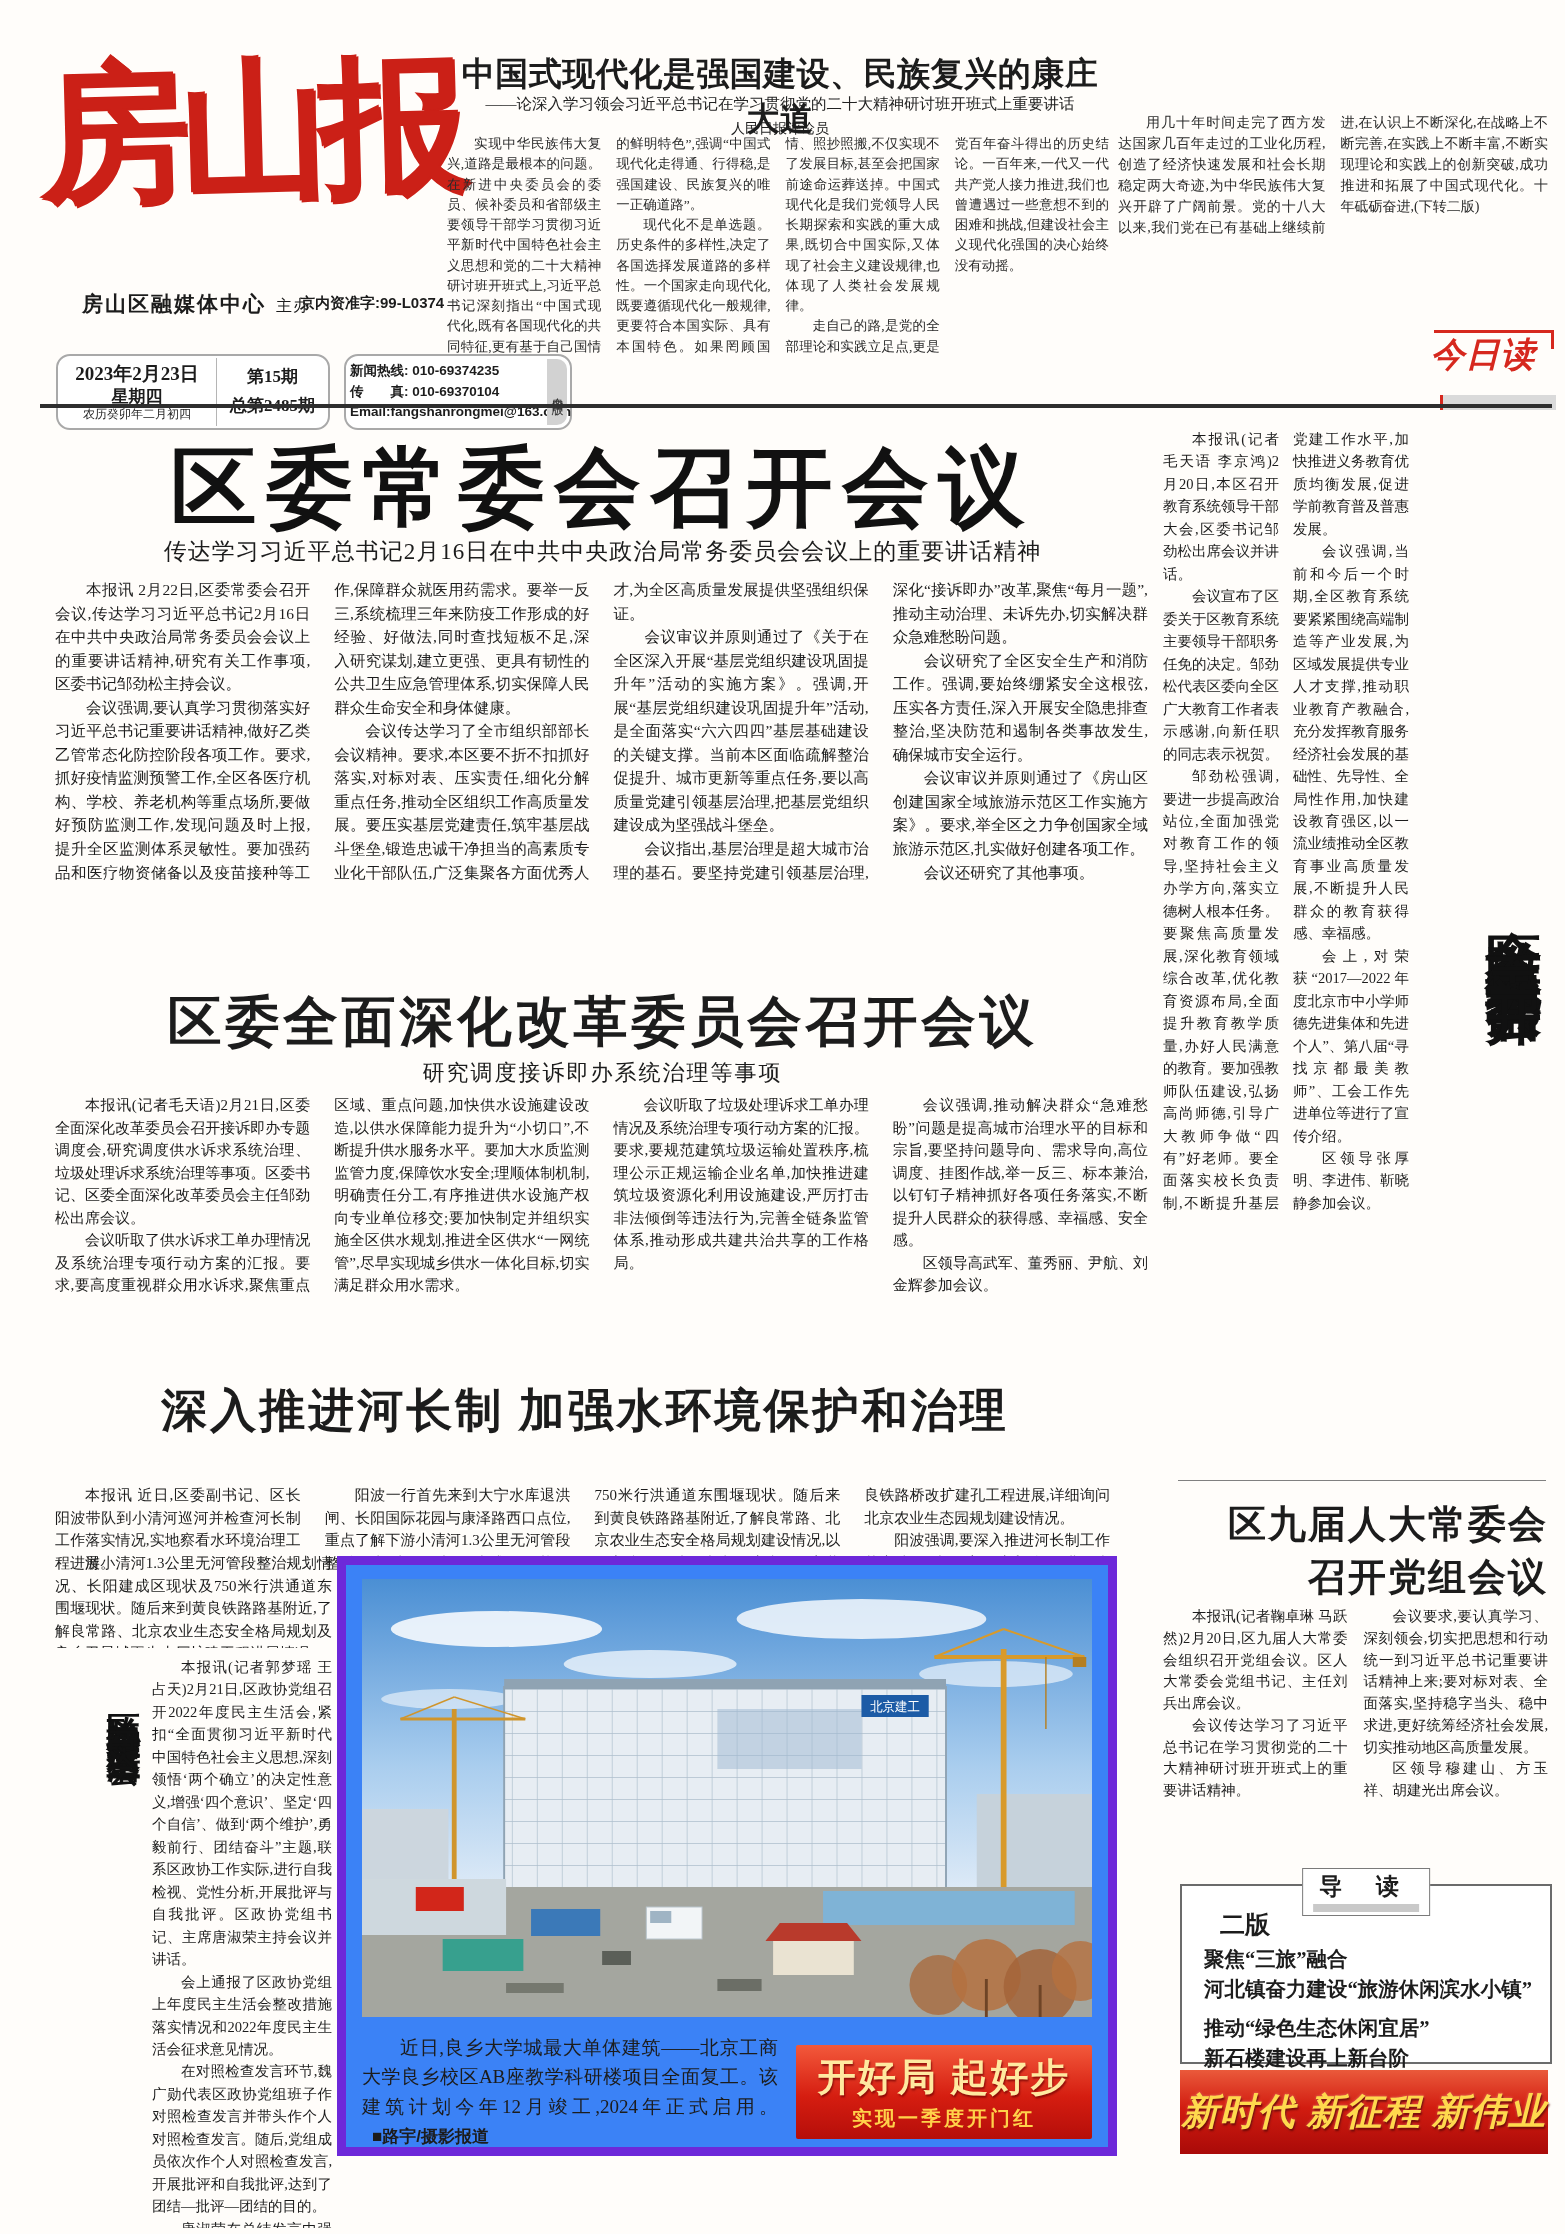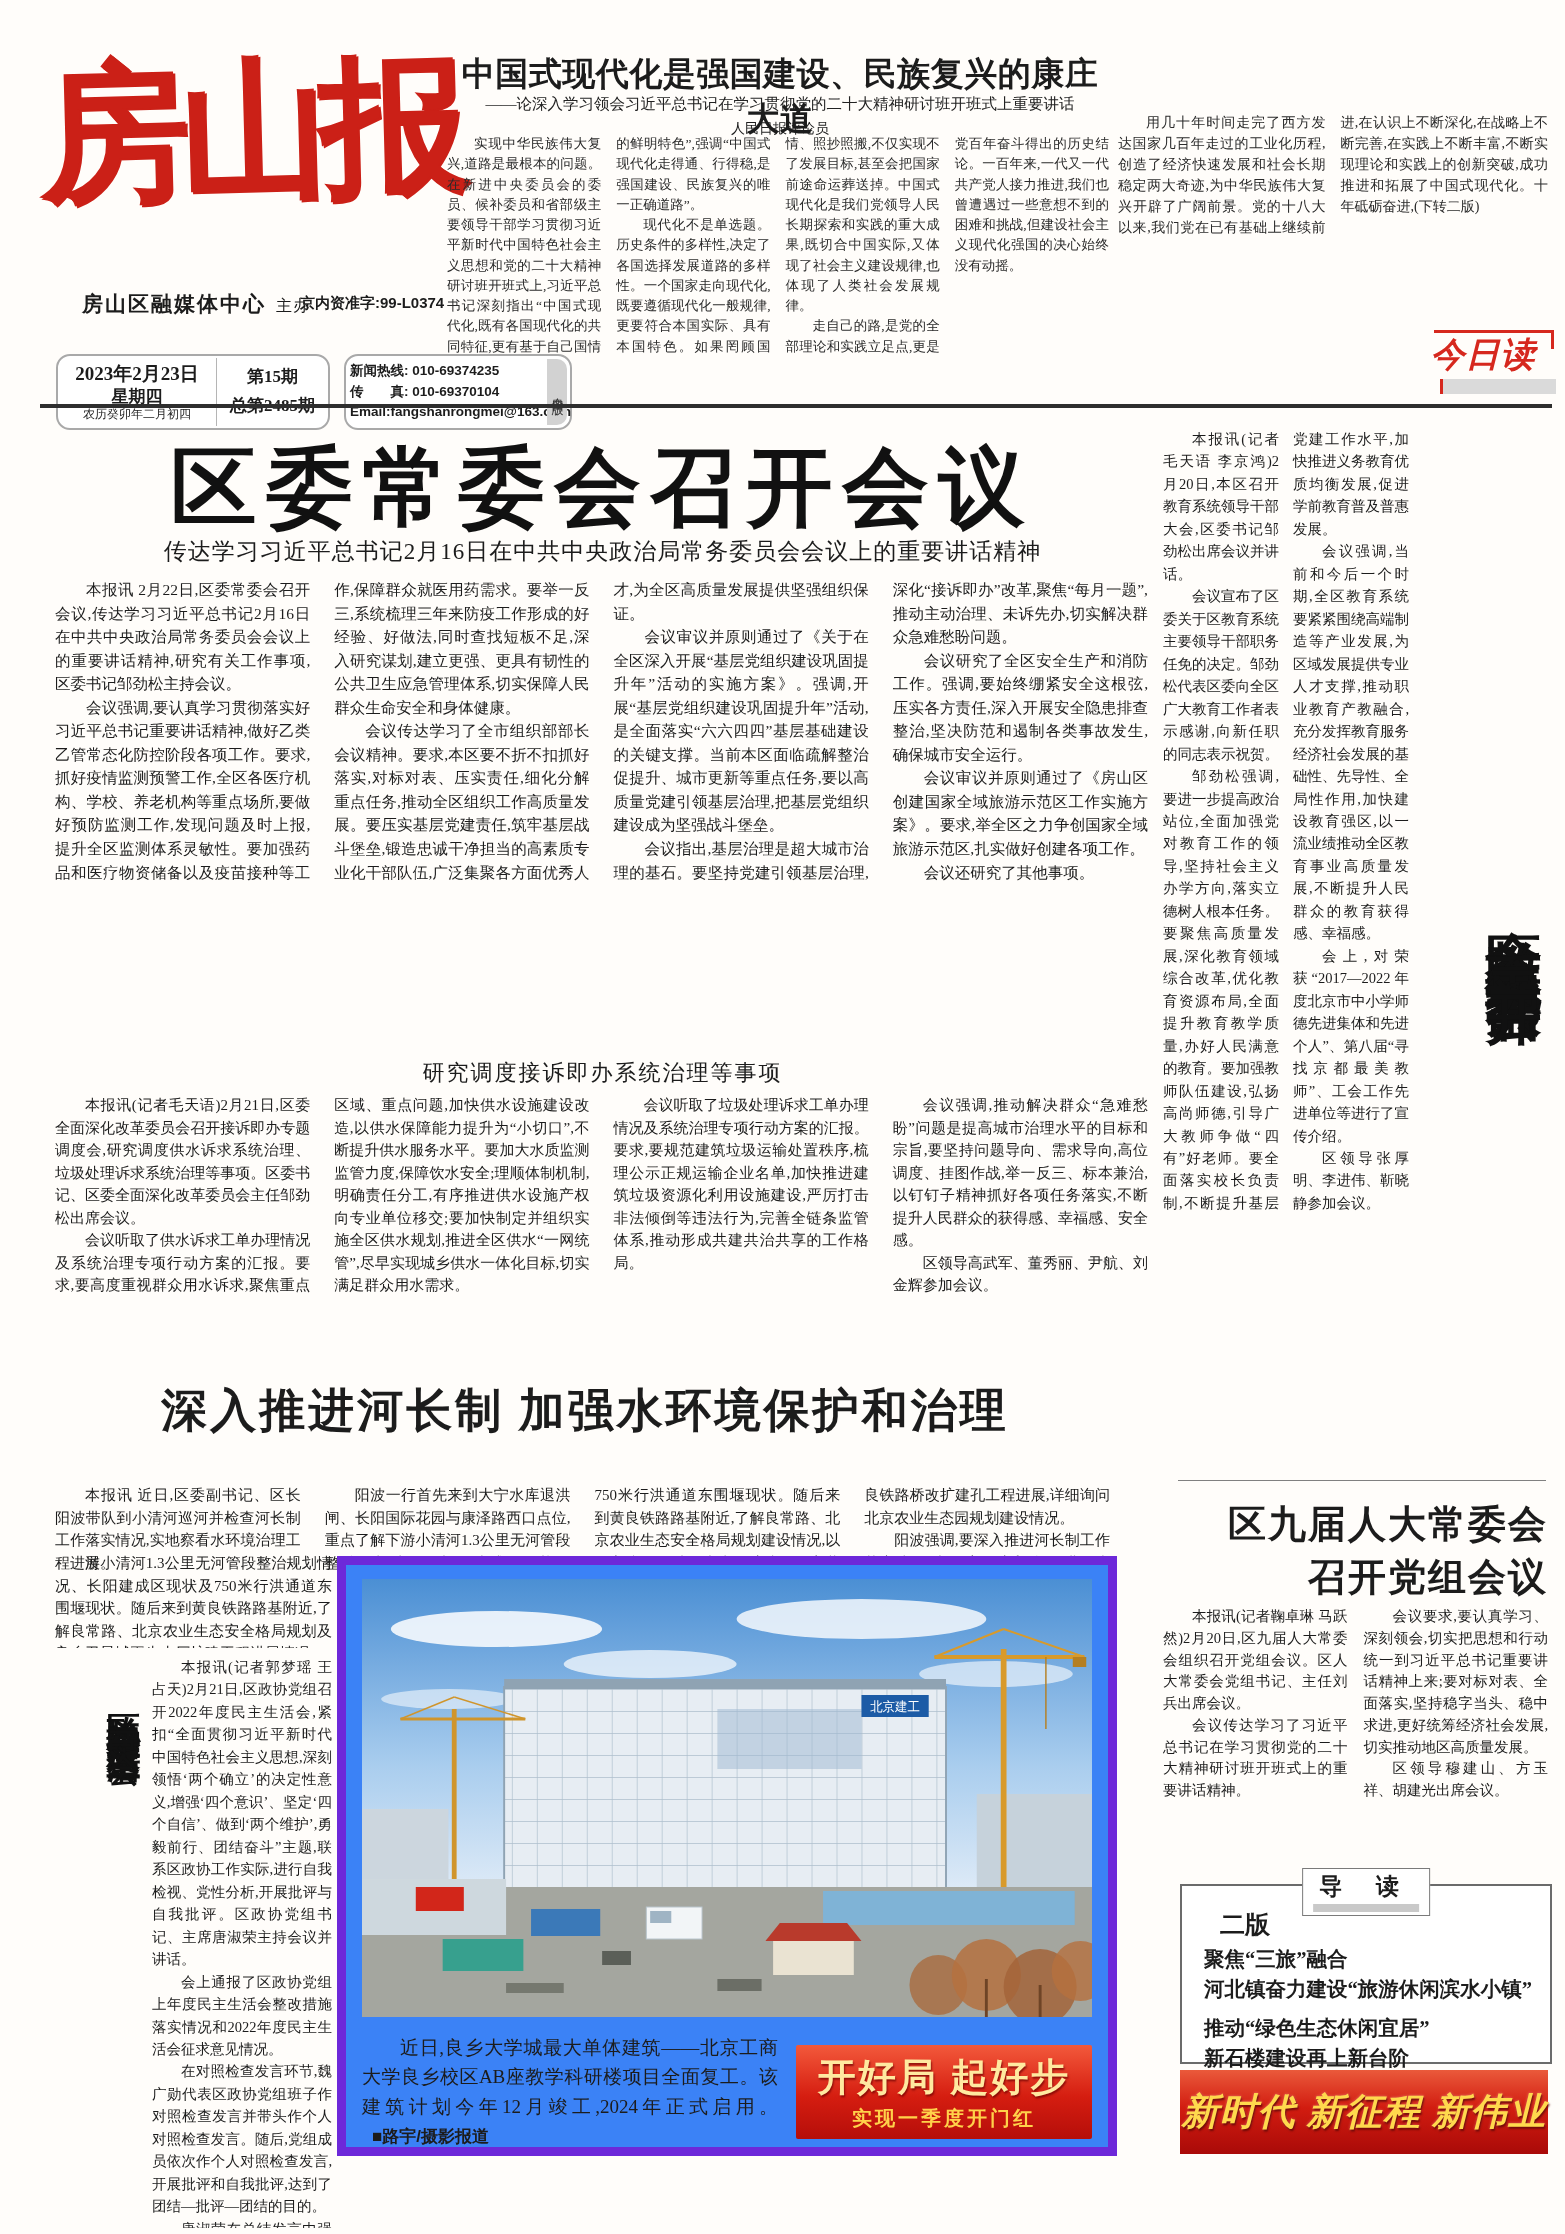--- a/index.html
+++ b/index.html
@@ -31,21 +31,21 @@
 
   
   .top-headline{left:448px;top:52px;width:664px;text-align:center;font-size:33px;font-weight:900;letter-spacing:0.5px;}
   .top-subhead{left:440px;top:94px;width:680px;text-align:center;font-size:15.5px;color:#222;}
   .top-byline{left:440px;top:120px;width:680px;text-align:center;font-size:14px;}
   .top-cols{left:447px;top:134px;width:662px;height:252px;column-count:4;column-gap:15px;
     font-size:13.5px;line-height:1.5;text-align:justify;overflow:hidden;color:#2a2a2a;}
   .top-right-cols{left:1118px;top:112px;width:430px;height:286px;column-count:2;column-gap:15px;
     font-size:14px;line-height:1.5;text-align:justify;overflow:hidden;color:#2a2a2a;}
   .body p{margin:0;text-indent:2em;}
-  .today-read{left:1424px;top:330px;width:130px;height:64px;}
+  .today-read{left:1424px;top:330px;width:130px;height:80px;}
   .tr-bracket{position:absolute;top:0;left:10px;right:0;height:16px;
     border-top:3px solid #d6281e;border-right:3px solid #d6281e;}
   .tr-text{position:absolute;top:2px;left:0;width:118px;text-align:center;font-size:34px;
     font-weight:900;font-style:italic;color:#d6281e;letter-spacing:1px;}
   .tr-bar{position:absolute;bottom:0;left:16px;right:-2px;height:15px;background:#dadada;
     border-left:3px solid #d6281e;}
   .header-rule{left:40px;top:404px;width:1512px;height:5px;border-top:4px solid #2e2e2e;}
 
   
   .lead-headline{left:55px;top:430px;width:1095px;text-align:center;font-size:86px;font-weight:900;
@@ -183,20 +183,21 @@
   <div class="abs edu-cols body">
       <p>本报讯(记者毛天语 李京鸿)2月20日,本区召开教育系统领导干部大会,区委书记邹劲松出席会议并讲话。</p>
       <p>会议宣布了区委关于区教育系统主要领导干部职务任免的决定。邹劲松代表区委向全区广大教育工作者表示感谢,向新任职的同志表示祝贺。</p>
       <p>邹劲松强调,要进一步提高政治站位,全面加强党对教育工作的领导,坚持社会主义办学方向,落实立德树人根本任务。要聚焦高质量发展,深化教育领域综合改革,优化教育资源布局,全面提升教育教学质量,办好人民满意的教育。要加强教师队伍建设,弘扬高尚师德,引导广大教师争做“四有”好老师。要全面落实校长负责制,不断提升基层党建工作水平,加快推进义务教育优质均衡发展,促进学前教育普及普惠发展。</p>
       <p>会议强调,当前和今后一个时期,全区教育系统要紧紧围绕高端制造等产业发展,为区域发展提供专业人才支撑,推动职业教育产教融合,充分发挥教育服务经济社会发展的基础性、先导性、全局性作用,加快建设教育强区,以一流业绩推动全区教育事业高质量发展,不断提升人民群众的教育获得感、幸福感。</p>
       <p>会上,对荣获“2017—2022年度北京市中小学师德先进集体和先进个人”、第八届“寻找京都最美教师”、工会工作先进单位等进行了宣传介绍。</p>
       <p>区领导张厚明、李进伟、靳晓静参加会议。</p>
     </div>
   <div class="abs edu-vertical">全区教育系统领导干部大会召开</div>
 
+  <div class="abs reform-headline">区委全面深化改革委员会召开会议</div>
   <div class="abs reform-subhead">研究调度接诉即办系统治理等事项</div>
   <div class="abs reform-cols body">
       <p>本报讯(记者毛天语)2月21日,区委全面深化改革委员会召开接诉即办专题调度会,研究调度供水诉求系统治理、垃圾处理诉求系统治理等事项。区委书记、区委全面深化改革委员会主任邹劲松出席会议。</p>
       <p>会议听取了供水诉求工单办理情况及系统治理专项行动方案的汇报。要求,要高度重视群众用水诉求,聚焦重点区域、重点问题,加快供水设施建设改造,以供水保障能力提升为“小切口”,不断提升供水服务水平。要加大水质监测监管力度,保障饮水安全;理顺体制机制,明确责任分工,有序推进供水设施产权向专业单位移交;要加快制定并组织实施全区供水规划,推进全区供水“一网统管”,尽早实现城乡供水一体化目标,切实满足群众用水需求。</p>
       <p>会议听取了垃圾处理诉求工单办理情况及系统治理专项行动方案的汇报。要求,要规范建筑垃圾运输处置秩序,梳理公示正规运输企业名单,加快推进建筑垃圾资源化利用设施建设,严厉打击非法倾倒等违法行为,完善全链条监管体系,推动形成共建共治共享的工作格局。</p>
       <p>会议强调,推动解决群众“急难愁盼”问题是提高城市治理水平的目标和宗旨,要坚持问题导向、需求导向,高位调度、挂图作战,举一反三、标本兼治,以钉钉子精神抓好各项任务落实,不断提升人民群众的获得感、幸福感、安全感。</p>
       <p>区领导高武军、董秀丽、尹航、刘金辉参加会议。</p>
     </div>
 
   <div class="abs river-headline">深入推进河长制  加强水环境保护和治理</div>

